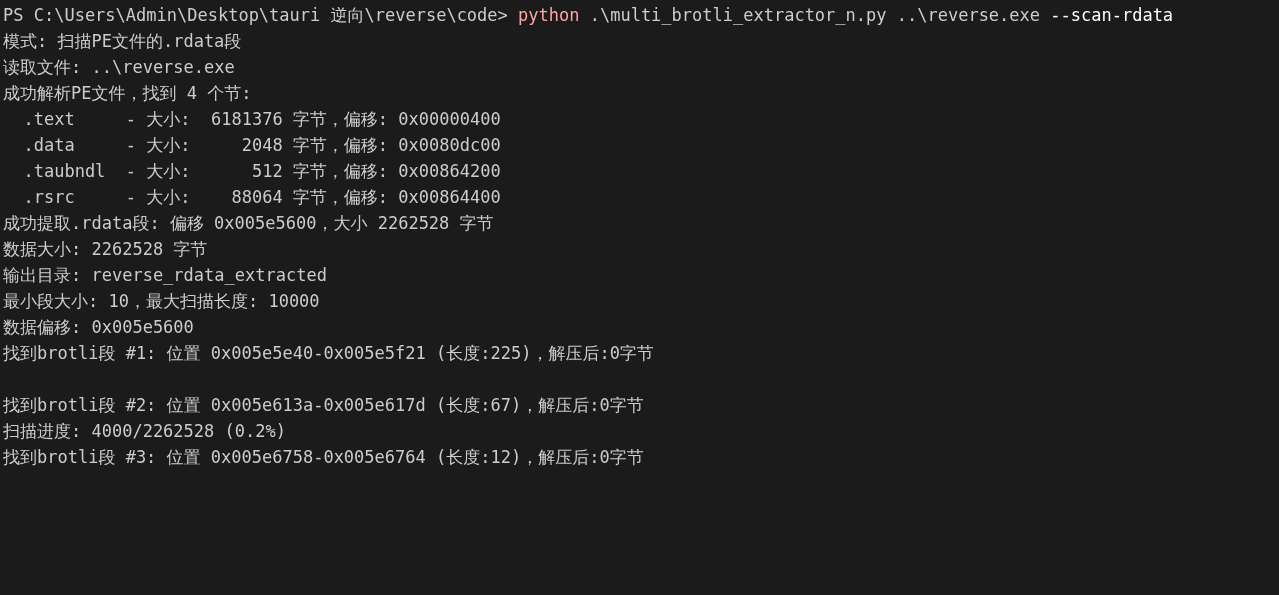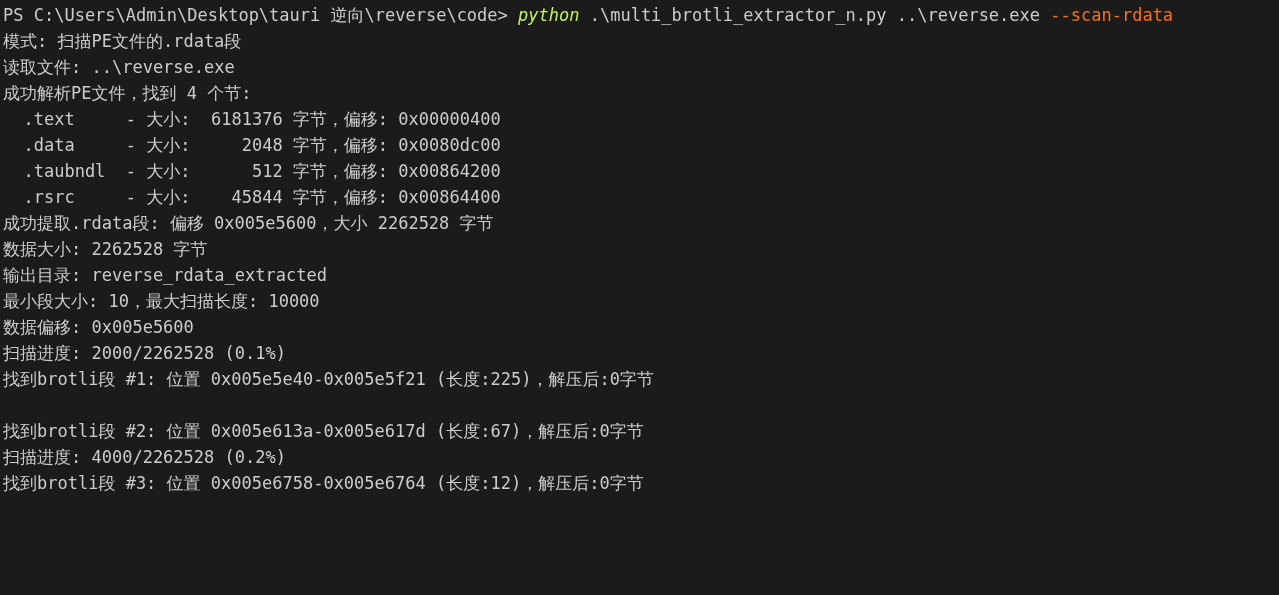--- a/index.html
+++ b/index.html
@@ -19,39 +19,38 @@
     font-family: "DejaVu Sans Mono", "Liberation Mono", monospace;
     font-size: 17px;
     line-height: 26px;
     color: #cccccc;
     cursor: text;
   }
   .line {
     height: 26px;
     white-space: pre;
   }
-  .cmd  { color: #bef264; font-style: italic; }
-  .flag { color: #f97316; }
+  .cmd  { color: #fca5a5; }
+  .flag { color: #ffffff; }
 </style>
 </head>
 <body>
 
 <div class="terminal">
   <div class="line"><span>PS C:\Users\Admin\Desktop\tauri 逆向\reverse\code&gt; </span><span class="cmd">python</span><span> .\multi_brotli_extractor_n.py ..\reverse.exe </span><span class="flag">--scan-rdata</span></div>
   <div class="line">模式: 扫描PE文件的.rdata段</div>
   <div class="line">读取文件: ..\reverse.exe</div>
   <div class="line">成功解析PE文件，找到 4 个节:</div>
   <div class="line">  .text     - 大小:  6181376 字节，偏移: 0x00000400</div>
   <div class="line">  .data     - 大小:     2048 字节，偏移: 0x0080dc00</div>
   <div class="line">  .taubndl  - 大小:      512 字节，偏移: 0x00864200</div>
-  <div class="line">  .rsrc     - 大小:    45844 字节，偏移: 0x00864400</div>
+  <div class="line">  .rsrc     - 大小:    88064 字节，偏移: 0x00864400</div>
   <div class="line">成功提取.rdata段: 偏移 0x005e5600，大小 2262528 字节</div>
   <div class="line">数据大小: 2262528 字节</div>
   <div class="line">输出目录: reverse_rdata_extracted</div>
   <div class="line">最小段大小: 10，最大扫描长度: 10000</div>
   <div class="line">数据偏移: 0x005e5600</div>
-  <div class="line">扫描进度: 2000/2262528 (0.1%)</div>
   <div class="line">找到brotli段 #1: 位置 0x005e5e40-0x005e5f21 (长度:225)，解压后:0字节</div>
   <div class="line"></div>
   <div class="line">找到brotli段 #2: 位置 0x005e613a-0x005e617d (长度:67)，解压后:0字节</div>
   <div class="line">扫描进度: 4000/2262528 (0.2%)</div>
   <div class="line">找到brotli段 #3: 位置 0x005e6758-0x005e6764 (长度:12)，解压后:0字节</div>
 </div>
 
 </body></html>

